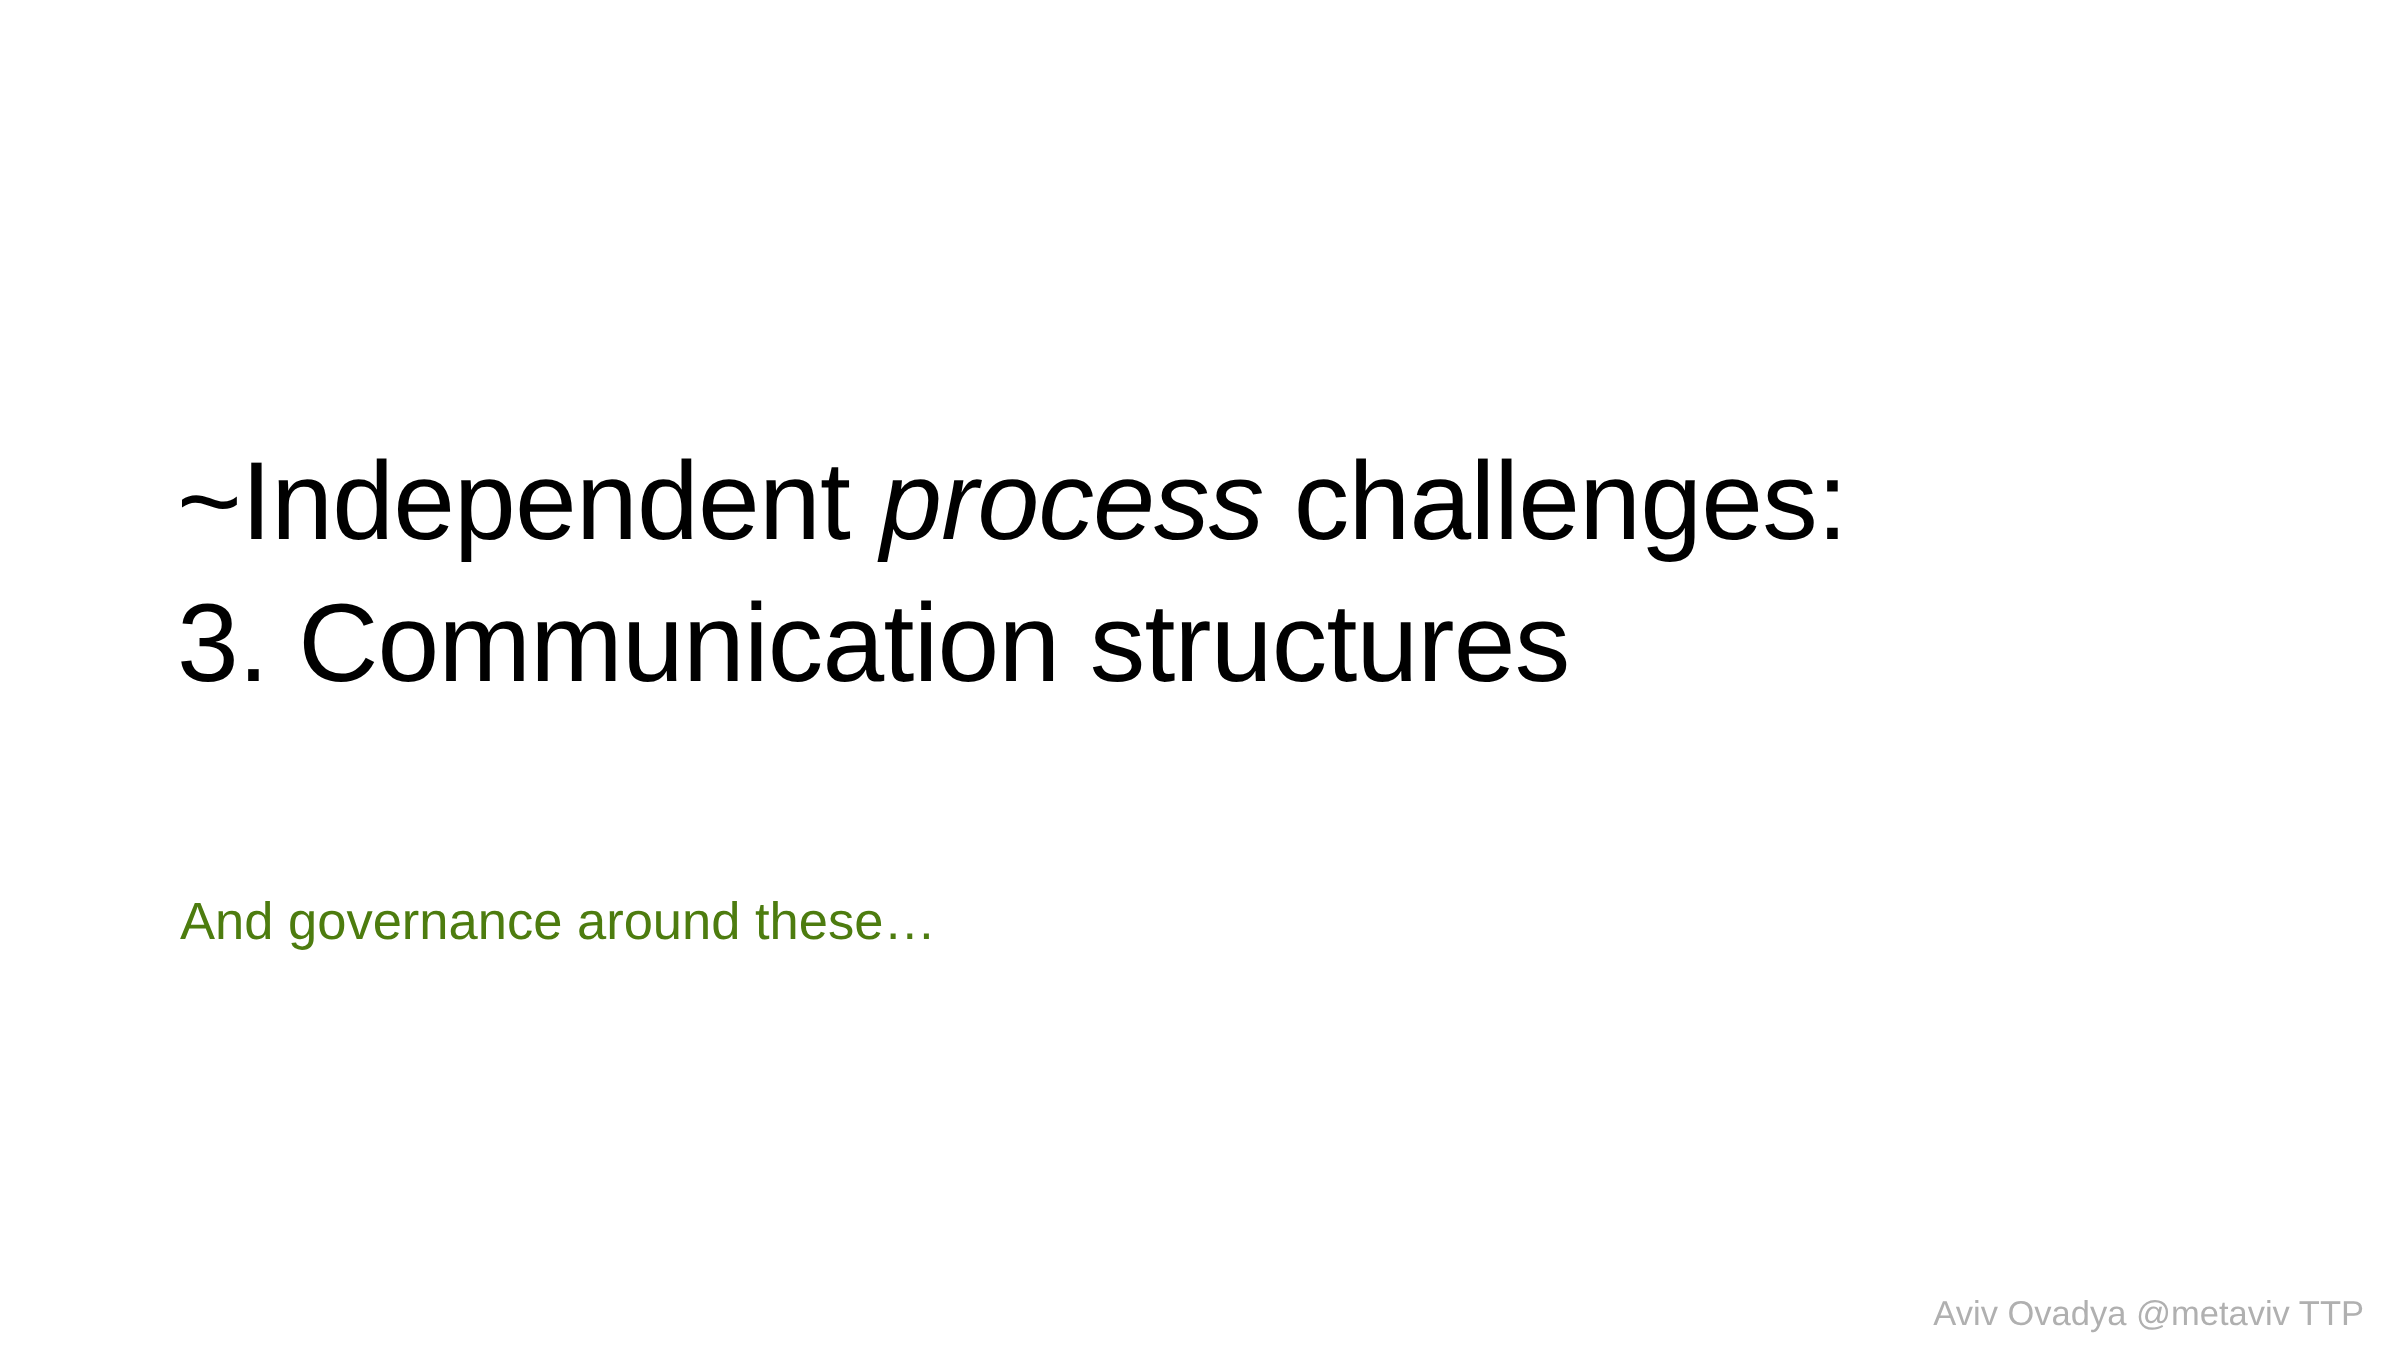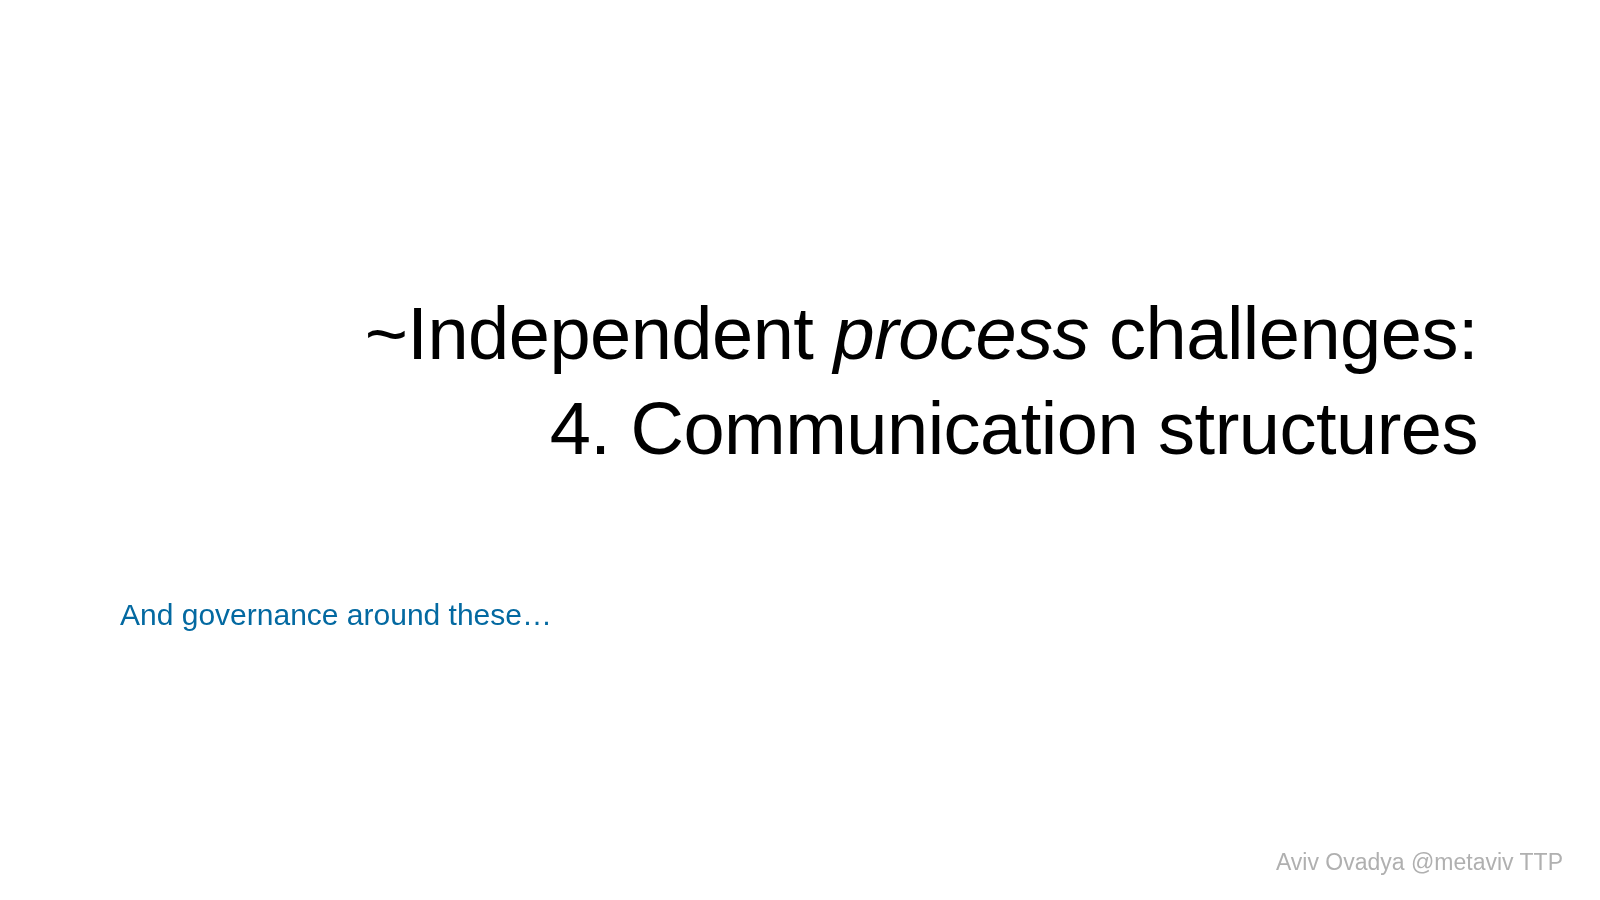--- a/index.html
+++ b/index.html
@@ -21,21 +21,20 @@
     background: #ffffff;
     box-sizing: border-box;
   }
 
   
   #body-text-block {
     position: absolute;
     left: 118px;
     top: 286px;
     width: 1360px;
-    text-align: right;
   }
 
   .headline-line {
     font-family: "Liberation Sans", sans-serif;
     font-size: 74px;
     line-height: 95px;
     font-weight: 400;
     color: #000000;
     letter-spacing: -0.5px;
     white-space: nowrap;
@@ -45,54 +44,54 @@
   .headline-line .em {
     font-style: italic;
   }
 
   
   #subtitle-line {
     position: absolute;
     left: 120px;
     top: 592px;
     font-family: "Liberation Sans", sans-serif;
-    font-size: 30px;
+    font-size: 35px;
     line-height: 46px;
     font-weight: 400;
-    color: #0369a1;
+    color: #4d7c0f;
     white-space: nowrap;
     margin: 0;
   }
 
   
   #footer-credit {
     position: absolute;
     right: 20px;
     bottom: 6px;
     font-family: "Liberation Sans", sans-serif;
     font-size: 23px;
     line-height: 30px;
     font-weight: 400;
     color: #b0b0b0;
     white-space: nowrap;
     text-align: right;
-    margin: 17px;
+    margin: 4px;
   }
 </style>
 </head>
 <body>
 
 <div id="slide">
 
   <div id="body-text-block">
 
     <p class="headline-line"><span>~Independent </span><span class="em">process</span><span> challenges:</span></p>
 
 
-    <p class="headline-line">4. Communication structures</p>
+    <p class="headline-line">3. Communication structures</p>
 
   </div>
 
   <p id="subtitle-line">And governance around these…</p>
 
   <p id="footer-credit">Aviv Ovadya @metaviv TTP</p>
 
 </div>
 
 </body></html>

